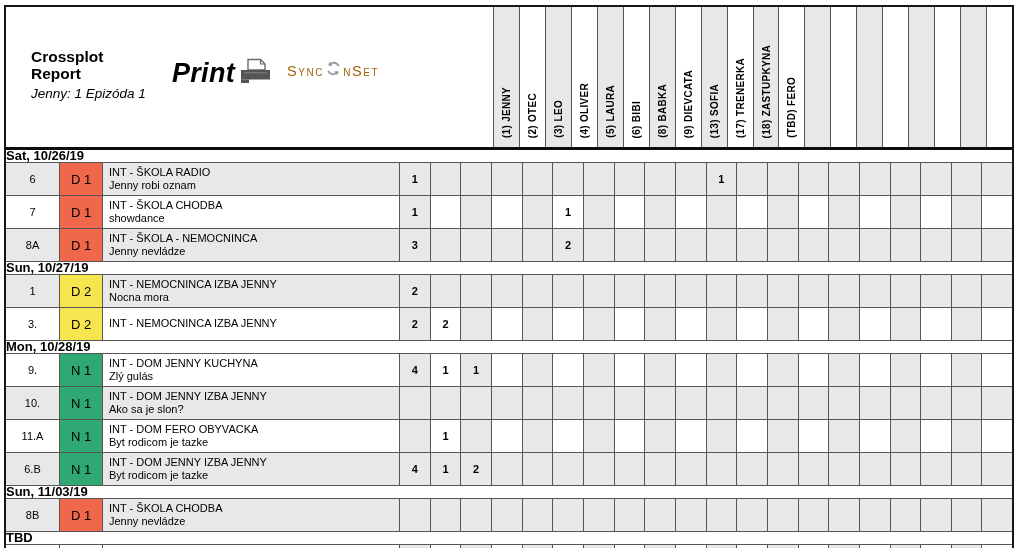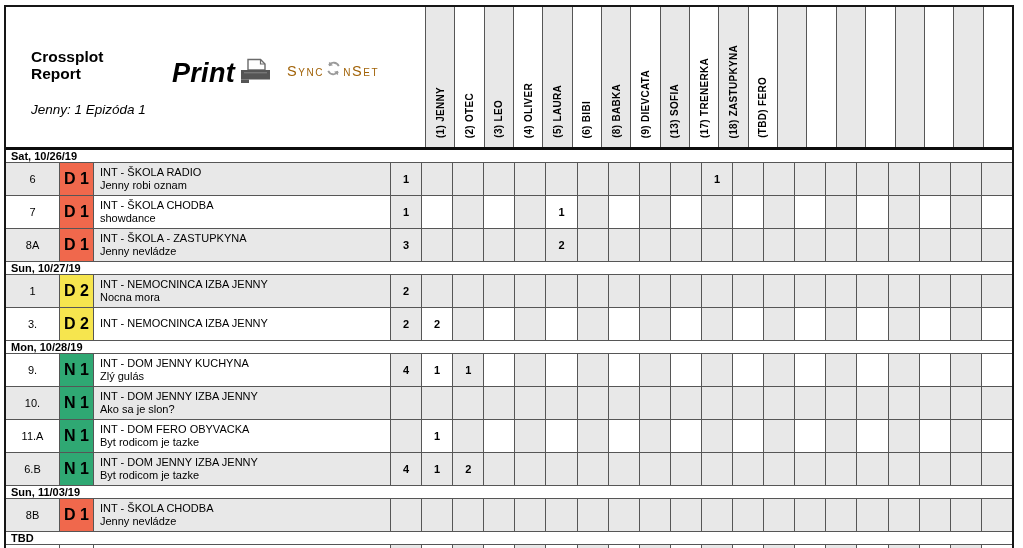--- a/index.html
+++ b/index.html
@@ -7,38 +7,38 @@
   .screen {
     position: relative; width: 1023px; height: 548px;
     background: #fff; overflow: hidden; color: #000;
   }
   .table {
     position: absolute; left: 4px; top: 5px; width: 1010px;
     border: 2px solid #161616; border-bottom: none; background: #fff;
   }
   
   .header-row { display: flex; height: 143px; border-bottom: 3px solid #0d0d0d; }
-  .hleft { width: 420px; border-right: 1px solid #565656; position: relative; background: #fff; }
+  .hleft { width: 488px; border-right: 1px solid #565656; position: relative; background: #fff; }
   .title-block { position: absolute; left: 25px; top: 41px; }
   .title { font-size: 15.5px; font-weight: bold; line-height: 17px; width: 105px; }
-  .subtitle { font-style: italic; font-size: 13.5px; margin-top: 20px; white-space: nowrap; }
+  .subtitle { font-style: italic; font-size: 13.5px; margin-top: 4px; white-space: nowrap; }
   .print-btn { position: absolute; left: 166px; top: 51px; display: flex; align-items: center; gap: 5px; cursor: pointer; }
   .print-label { font-style: italic; font-weight: bold; font-size: 27px; letter-spacing: .3px; }
   .logo { position: absolute; left: 281px; top: 53px; display: flex; align-items: center; color: #a16207; }
   .logo-text { font-variant: small-caps; font-size: 14.5px; letter-spacing: 1.6px; font-weight: 500; }
   .logo svg { margin: 0 1px; }
   .hcols { flex: 1; display: flex; }
   .hcol { flex: 1; border-right: 1px solid #565656; display: flex; align-items: flex-end; justify-content: center; padding-bottom: 9px; background: #fff; }
   .hcol:last-child { border-right: none; }
   .vlabel { writing-mode: vertical-rl; transform: rotate(180deg); font-weight: bold; font-size: 10px; letter-spacing: .3px; white-space: nowrap; }
   
-  .band { height: 13px; border-bottom: 1px solid #565656; font-weight: bold; font-size: 11px; line-height: 12px; padding-left: 5px; background: #fff; }
+  .band { height: 13px; border-bottom: 1px solid #565656; font-weight: bold; font-size: 13px; line-height: 12px; background: #fff; }
   .row { display: flex; height: 33px; border-bottom: 1px solid #565656; background: #fff; }
   .cell-num  { width: 54px; border-right: 1px solid #565656; display: flex; align-items: center; justify-content: center; font-size: 11px; }
-  .cell-badge{ width: 34px; border-right: 1px solid #565656; display: flex; align-items: center; justify-content: center; font-weight: bold; font-size: 16px; }
+  .cell-badge{ width: 43px; border-right: 1px solid #565656; display: flex; align-items: center; justify-content: center; font-weight: normal; font-size: 13px; }
   .cell-desc { width: 297px; border-right: 1px solid #565656; display: flex; flex-direction: column; justify-content: center; padding-left: 6px; font-size: 11px; line-height: 13.5px; }
   .cells { flex: 1; display: flex; }
   .cell-data { flex: 1; border-right: 1px solid #565656; display: flex; align-items: center; justify-content: center; font-weight: bold; font-size: 11px; background: #fff; }
   .cell-data:last-child { border-right: none; }
   .shaded { background: #E8E8E8; }
   .row.rshaded .cell-num, .row.rshaded .cell-desc { background: #E8E8E8; }
   .row.partial { height: 12px; border-bottom: none; }
 </style>
 </head>
 <body>
@@ -184,21 +184,21 @@
             <div class="cell-data shaded"></div>
             <div class="cell-data"></div>
             <div class="cell-data shaded"></div>
             <div class="cell-data"></div>
           </div>
         </div>
         <div class="row rshaded">
           <div class="cell-num">8A</div>
           <div class="cell-badge" style="background: rgb(240, 104, 76);">D 1</div>
           <div class="cell-desc">
-            <div class="set-line">INT - ŠKOLA - ZASTUPKYNA</div>
+            <div class="set-line">INT - ŠKOLA - NEMOCNINCA</div>
             <div class="action-line">Jenny nevládze</div>
           </div>
           <div class="cells">
             <div class="cell-data shaded">3</div>
             <div class="cell-data shaded"></div>
             <div class="cell-data shaded"></div>
             <div class="cell-data shaded"></div>
             <div class="cell-data shaded"></div>
             <div class="cell-data shaded">2</div>
             <div class="cell-data shaded"></div>

